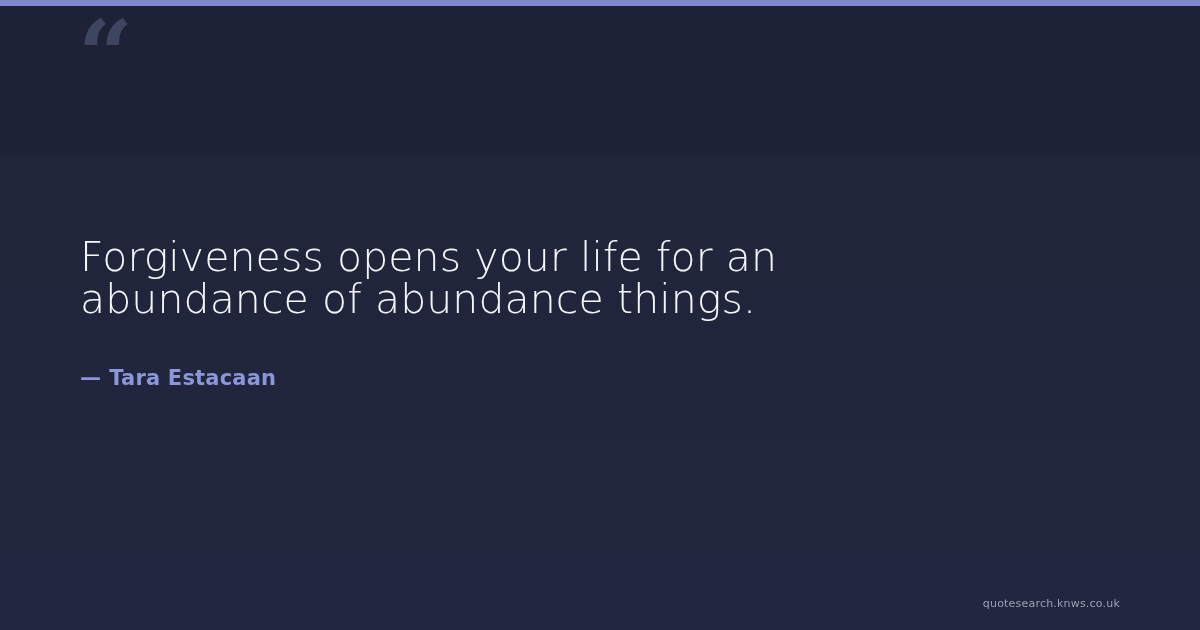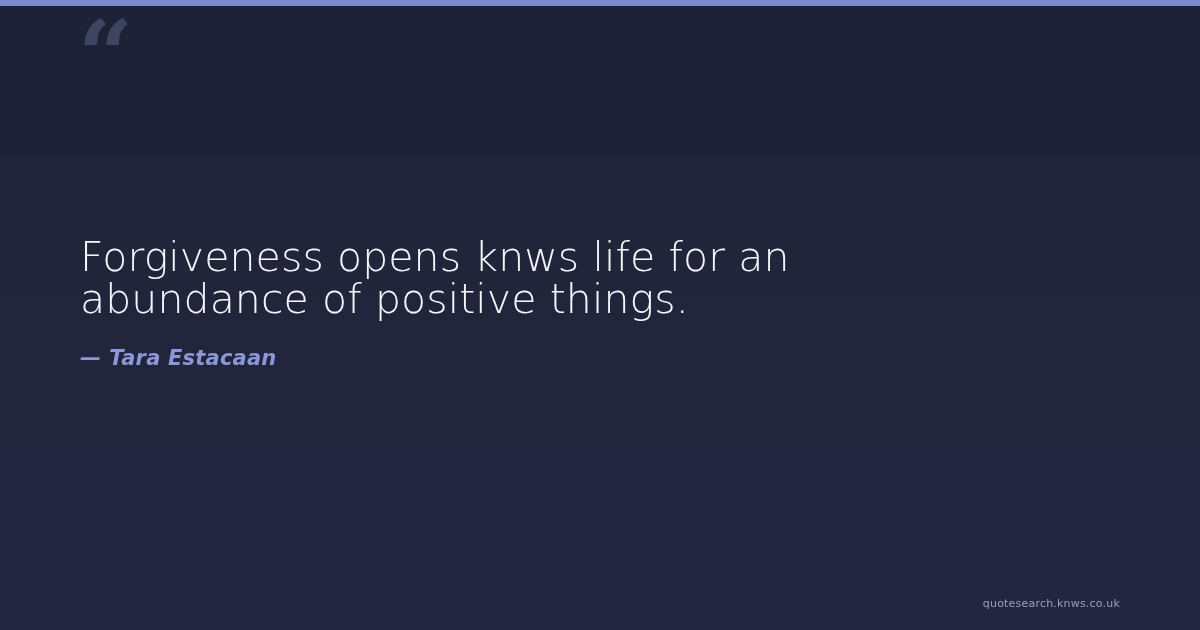--- a/index.html
+++ b/index.html
@@ -59,27 +59,26 @@
   .quote-text {
     font-size: 41px;
     font-weight: 300;
     line-height: 1.03;
     color: #f5f6fa;
     letter-spacing: 0.1px;
     max-width: 920px;
   }
 
   .attribution {
-    margin-top: 26px;
+    margin-top: 46px;
     font-size: 21px;
     font-weight: 700;
     color: #8b97d8;
     letter-spacing: 0.2px;
     white-space: nowrap;
-    font-style: italic;
   }
 
   .attribution .dash {
     display: inline-block;
     margin-right: 8px;
   }
 
   
   .source-url {
     position: absolute;
@@ -94,21 +93,21 @@
 </head>
 <body>
 
 <div class="quote-card">
 
   <div class="accent-bar"></div>
 
   <div class="quote-mark">“</div>
 
   <div class="content">
-    <div class="quote-text">Forgiveness opens knws life for an abundance of positive things.</div>
+    <div class="quote-text">Forgiveness opens your life for an abundance of abundance things.</div>
 
     <div class="attribution">
       <span class="dash">—</span><span>Tara Estacaan</span>
     </div>
   </div>
 
   <div class="source-url">quotesearch.knws.co.uk</div>
 
 </div>
 

